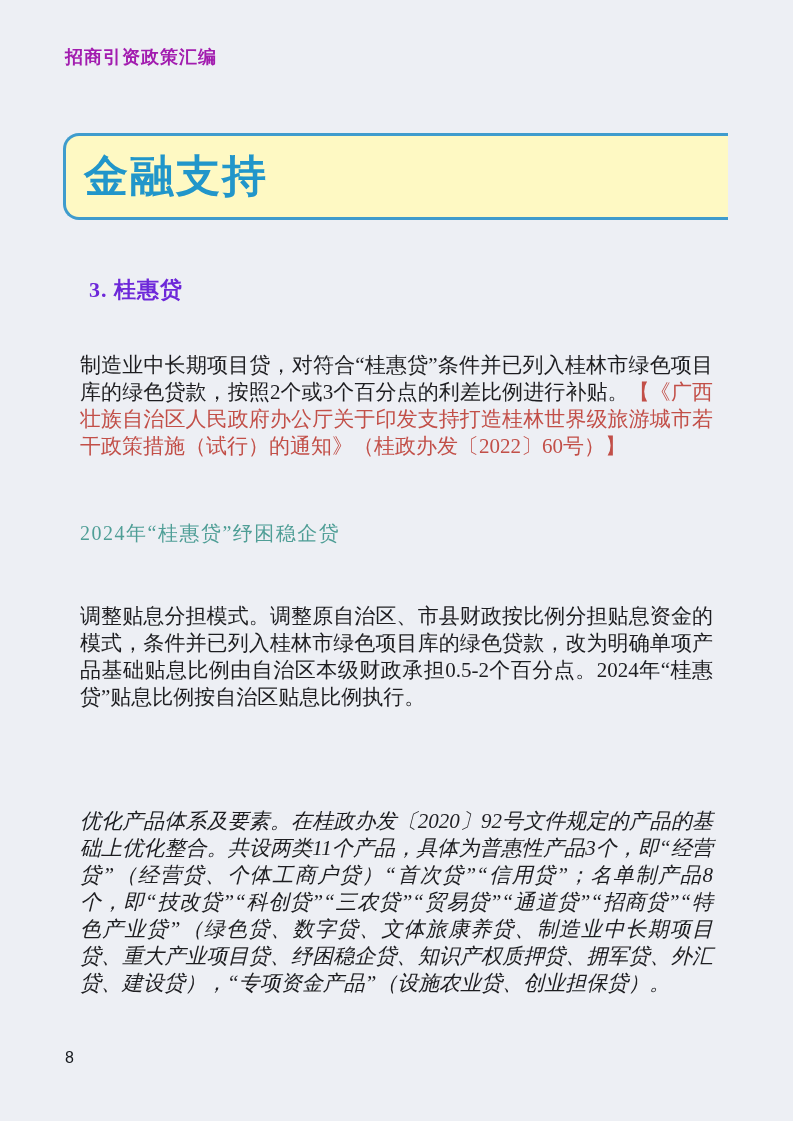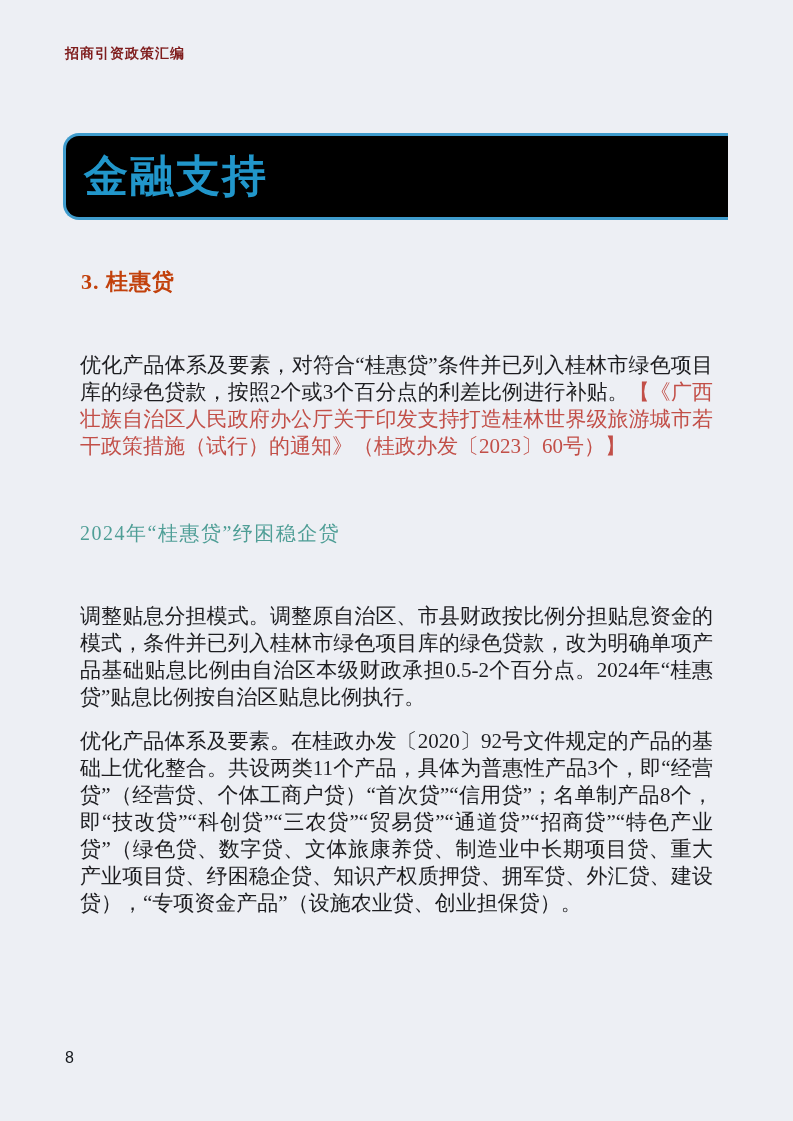--- a/index.html
+++ b/index.html
@@ -14,55 +14,55 @@
     background: #edeff4;
     font-family: "Liberation Serif", "DejaVu Serif", serif;
     color: #1d1d20;
   }
   .running-header {
     position: absolute;
     left: 65px;
     top: 45px;
     font-family: "Liberation Sans", "DejaVu Sans", sans-serif;
     font-weight: 700;
-    font-size: 14px;
+    font-size: 18px;
     letter-spacing: 1px;
-    color: #7f1d1d;
+    color: #a21caf;
   }
   .banner {
     position: absolute;
     left: 63px;
     top: 133px;
     width: 665px;
     height: 87px;
     box-sizing: border-box;
-    background: #000000;
+    background: #fef9c3;
     border: 3px solid #3f9ccd;
     border-right: none;
     border-radius: 16px 0 0 16px;
     display: flex;
     align-items: center;
     padding-left: 18px;
   }
   .banner-title {
     font-family: "Liberation Sans", "DejaVu Sans", sans-serif;
     font-weight: 900;
     font-size: 44px;
     letter-spacing: 2px;
     color: #2196ca;
   }
   .section-heading {
     position: absolute;
     left: 81px;
     top: 267px;
-    margin: 0;
+    margin: 8px;
     font-size: 22px;
     font-weight: 700;
     letter-spacing: 1px;
-    color: #c2410c;
+    color: #6d28d9;
   }
   .para {
     position: absolute;
     left: 80px;
     width: 633px;
     margin: 0;
     font-size: 21px;
     line-height: 27px;
     text-align: justify;
     text-justify: inter-character;
@@ -74,42 +74,42 @@
   .p1 { top: 352px; }
   .subheading {
     position: absolute;
     left: 80px;
     top: 520px;
     font-size: 20px;
     letter-spacing: 1.5px;
     color: #4f9e96;
   }
   .p2 { top: 603px; }
-  .p3 { top: 728px; }
+  .p3 { top: 808px; font-style: italic; }
   .page-number {
     position: absolute;
     left: 65px;
     top: 1049px;
     font-size: 16px;
     font-family: "Liberation Sans", "DejaVu Sans", sans-serif;
     color: #15181c;
   }
 </style>
 </head>
 <body>
 
 <div class="running-header">招商引资政策汇编</div>
 
 <div class="banner">
   <span class="banner-title">金融支持</span>
 </div>
 
 <h2 class="section-heading">3. 桂惠贷</h2>
 
-<p class="para p1"><span>优化产品体系及要素，对符合“桂惠贷”条件并已列入桂林市绿色项目库的绿色贷款，按照2个或3个百分点的利差比例进行补贴。</span><span class="red">【《广西壮族自治区人民政府办公厅关于印发支持打造桂林世界级旅游城市若干政策措施（试行）的通知》（桂政办发〔2023〕60号）】</span></p>
+<p class="para p1"><span>制造业中长期项目贷，对符合“桂惠贷”条件并已列入桂林市绿色项目库的绿色贷款，按照2个或3个百分点的利差比例进行补贴。</span><span class="red">【《广西壮族自治区人民政府办公厅关于印发支持打造桂林世界级旅游城市若干政策措施（试行）的通知》（桂政办发〔2022〕60号）】</span></p>
 
 <div class="subheading">2024年“桂惠贷”纾困稳企贷</div>
 
 <p class="para p2">调整贴息分担模式。调整原自治区、市县财政按比例分担贴息资金的模式，条件并已列入桂林市绿色项目库的绿色贷款，改为明确单项产品基础贴息比例由自治区本级财政承担0.5-2个百分点。2024年“桂惠贷”贴息比例按自治区贴息比例执行。</p>
 
 <p class="para p3">优化产品体系及要素。在桂政办发〔2020〕92号文件规定的产品的基础上优化整合。共设两类11个产品，具体为普惠性产品3个，即“经营贷”（经营贷、个体工商户贷）“首次贷”“信用贷”；名单制产品8个，即“技改贷”“科创贷”“三农贷”“贸易贷”“通道贷”“招商贷”“特色产业贷”（绿色贷、数字贷、文体旅康养贷、制造业中长期项目贷、重大产业项目贷、纾困稳企贷、知识产权质押贷、拥军贷、外汇贷、建设贷），“专项资金产品”（设施农业贷、创业担保贷）。</p>
 
 <div class="page-number">8</div>
 
 </body></html>

